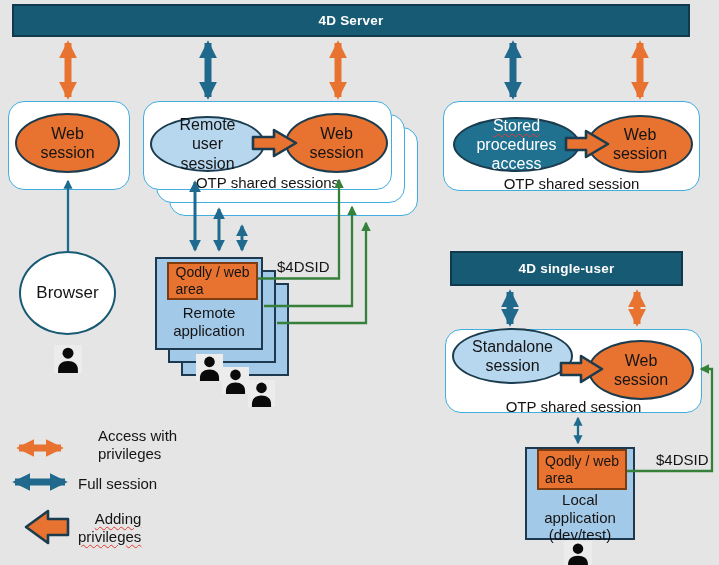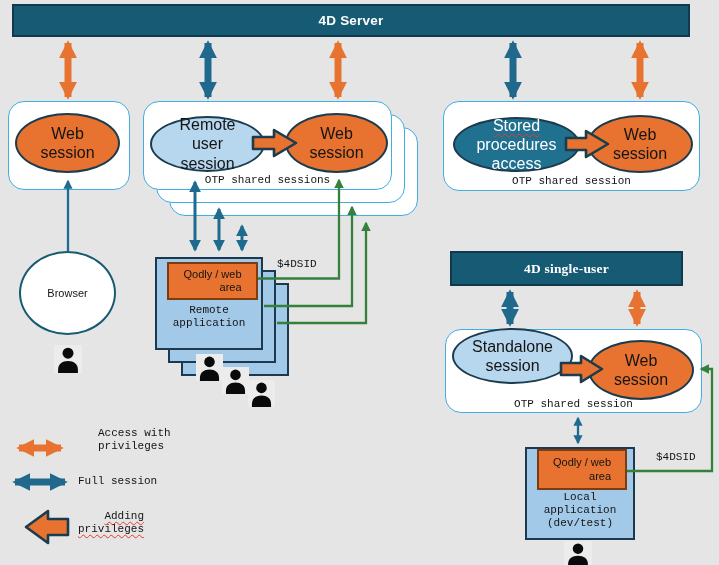--- a/index.html
+++ b/index.html
@@ -10,28 +10,28 @@
        font-size:13.5px;font-weight:600;border:2px solid #11394e;box-sizing:border-box;letter-spacing:.2px;}
   .otp-box{border:1.6px solid var(--c-box_border_blue);border-radius:16px;background:#fff;box-sizing:border-box;}
   .ellipse{border:2.6px solid var(--c-ellipse_border);border-radius:50%;box-sizing:border-box;
            display:flex;align-items:center;justify-content:center;text-align:center;
            font-size:16px;line-height:1.2;white-space:pre-line;}
   .bg-orange{background:var(--c-orange);}
   .bg-lblue{background:var(--c-light_blue_fill);}
   .bg-stored{background:var(--c-stored_fill);color:#fff;flex-direction:column;}
   .app-box{background:var(--c-app_fill);border:2.5px solid var(--c-app_border);box-sizing:border-box;}
   .qodly{background:var(--c-orange);border:2.5px solid var(--c-orange_border);box-sizing:border-box;
-         display:flex;align-items:center;justify-content:center;text-align:right;
-         font-size:11px;line-height:1.2;white-space:pre-line;}
-  .lbl{font-size:11px;line-height:1.18;white-space:pre-line;font-family:Liberation Mono, monospace;}
+         display:flex;align-items:center;justify-content:center;text-align:left;
+         font-size:14px;line-height:1.2;white-space:pre-line;}
+  .lbl{font-size:15px;line-height:1.18;white-space:pre-line;}
   .center{text-align:center;}
   .squiggle{text-decoration-line:underline;text-decoration-style:wavy;
             text-decoration-color:var(--c-squiggle_red);text-decoration-thickness:1px;text-underline-offset:2px;}
   .browser-circle{border:2.6px solid var(--c-teal_dark);border-radius:50%;background:#fff;box-sizing:border-box;
-                  display:flex;align-items:center;justify-content:center;font-size:11px;}
+                  display:flex;align-items:center;justify-content:center;font-size:17px;}
   svg.layer{position:absolute;left:0;top:0;pointer-events:none;}
   .st-teal-big{stroke:var(--c-teal_arrow);stroke-width:7;fill:none;}
   .st-orange-big{stroke:var(--c-orange);stroke-width:7;fill:none;}
   .st-teal-thin{stroke:var(--c-teal_thin);stroke-width:3;fill:none;}
   .st-teal-thin2{stroke:var(--c-teal_thin);stroke-width:2.3;fill:none;}
   .st-green{stroke:var(--c-green);stroke-width:2.3;fill:none;}
   .fill-orange{fill:var(--c-orange);}
   .fill-tealarrow{fill:var(--c-teal_arrow);}
   .fill-tealthin{fill:var(--c-teal_thin);}
   .fill-green{fill:var(--c-green);}
@@ -88,21 +88,21 @@
   <div class="abs app-box" style="left:168px;top:270px;width:108px;height:93px;"></div>
   <div class="abs app-box" style="left:155px;top:257px;width:108px;height:93px;"></div>
   <div class="abs qodly" style="left:167px;top:262px;width:91px;height:38px;">
     <span>Qodly / web
 area</span>
   </div>
   <div class="abs lbl center" style="left:155px;top:304px;width:108px;">Remote
 application</div>
   <div class="abs lbl" style="left:277px;top:258px;">$4DSID</div>
 
-  <div class="abs bar" style="left:450px;top:251px;width:233px;height:35px;font-family:Liberation Serif, serif;">
+  <div class="abs bar" style="left:450px;top:251px;width:233px;height:35px;">
     <span>4D single-user</span>
   </div>
 
   <div class="abs otp-box" style="left:445px;top:329px;width:257px;height:84px;"></div>
   <div class="abs ellipse bg-lblue" style="left:452px;top:328px;width:121px;height:56px;">
     <span>Standalone
 session</span>
   </div>
   <div class="abs ellipse bg-orange" style="left:588px;top:340px;width:106px;height:60px;">
     <span>Web

